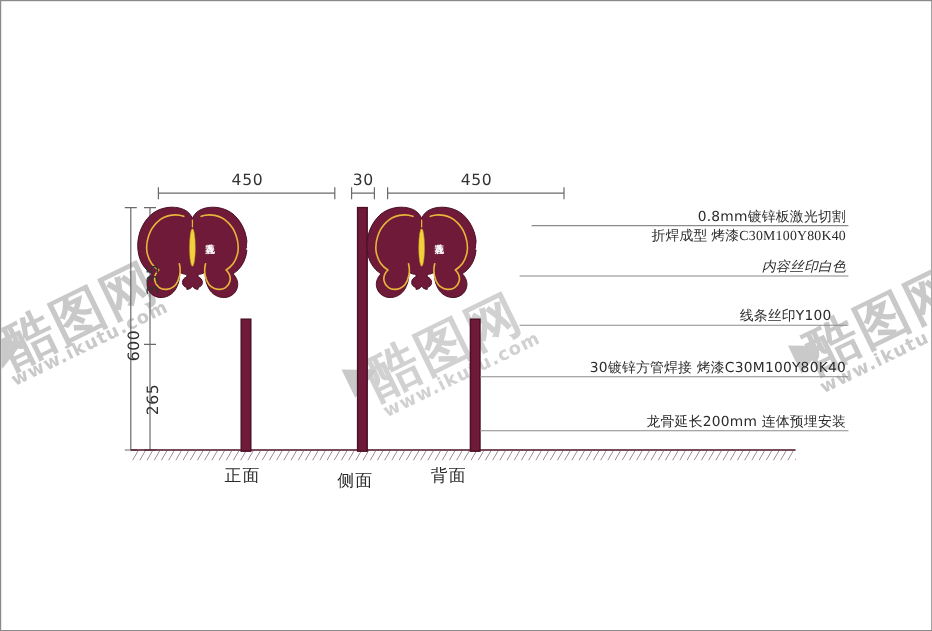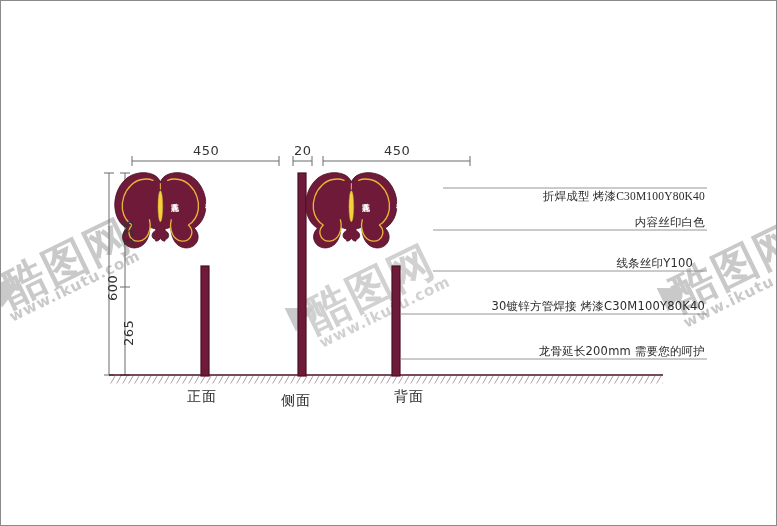--- a/index.html
+++ b/index.html
@@ -221,40 +221,41 @@
     <g stroke="#8a8a8a" stroke-width="0.9">
       <line x1="442" y1="187" x2="706" y2="187"></line>
       <line x1="432" y1="229" x2="706" y2="229"></line>
       <line x1="432" y1="270" x2="706" y2="270"></line>
       <line x1="399" y1="313" x2="706" y2="313"></line>
       <line x1="399" y1="358" x2="706" y2="358"></line>
     </g>
   </svg>
 
   <div class="dimtxt" style="left:192px;top:142px;">450</div>
-  <div class="dimtxt" style="left:293px;top:142px;">20</div>
+  <div class="dimtxt" style="left:293px;top:142px;">30</div>
   <div class="dimtxt" style="left:383px;top:142px;">450</div>
 
   <div class="dimtxt vert" style="left:104px;top:300px;">600</div>
   <div class="dimtxt vert" style="left:120px;top:245px;">335</div>
   <div class="dimtxt vert" style="left:120px;top:345px;">265</div>
 
   <div class="wingtxt slantL" style="left:167px;top:196px;">花香迷人</div>
   <div class="wingtxt slant" style="left:204px;top:193px;">需要您的呵护</div>
 
   <div class="wingtxt slantL" style="left:358px;top:196px;">花香迷人</div>
   <div class="wingtxt slant" style="left:395px;top:193px;">需要您的呵护</div>
 
+  <div class="anntxt" style="right:71px;top:172px;">0.8mm镀锌板激光切割</div>
   <div class="anntxt" style="right:71px;top:188px;font-family:Liberation Serif, serif;">折焊成型 烤漆C30M100Y80K40</div>
 
-  <div class="anntxt" style="right:71px;top:214px;">内容丝印白色</div>
+  <div class="anntxt" style="right:71px;top:214px;font-style:italic;">内容丝印白色</div>
 
   <div class="anntxt" style="right:83px;top:255px;">线条丝印Y100</div>
 
   <div class="anntxt" style="right:71px;top:298px;">30镀锌方管焊接 烤漆C30M100Y80K40</div>
 
-  <div class="anntxt" style="right:71px;top:343px;">龙骨延长200mm 需要您的呵护</div>
+  <div class="anntxt" style="right:71px;top:343px;">龙骨延长200mm 连体预埋安装</div>
 
   <div class="viewlbl" style="left:186px;top:387px;">正面</div>
   <div class="viewlbl" style="left:280px;top:391px;">侧面</div>
-  <div class="viewlbl" style="left:393px;top:387px;text-align:right;">背面</div>
+  <div class="viewlbl" style="left:358px;top:387px;text-align:right;">背面</div>
 
 </div>
 
 </body></html>

